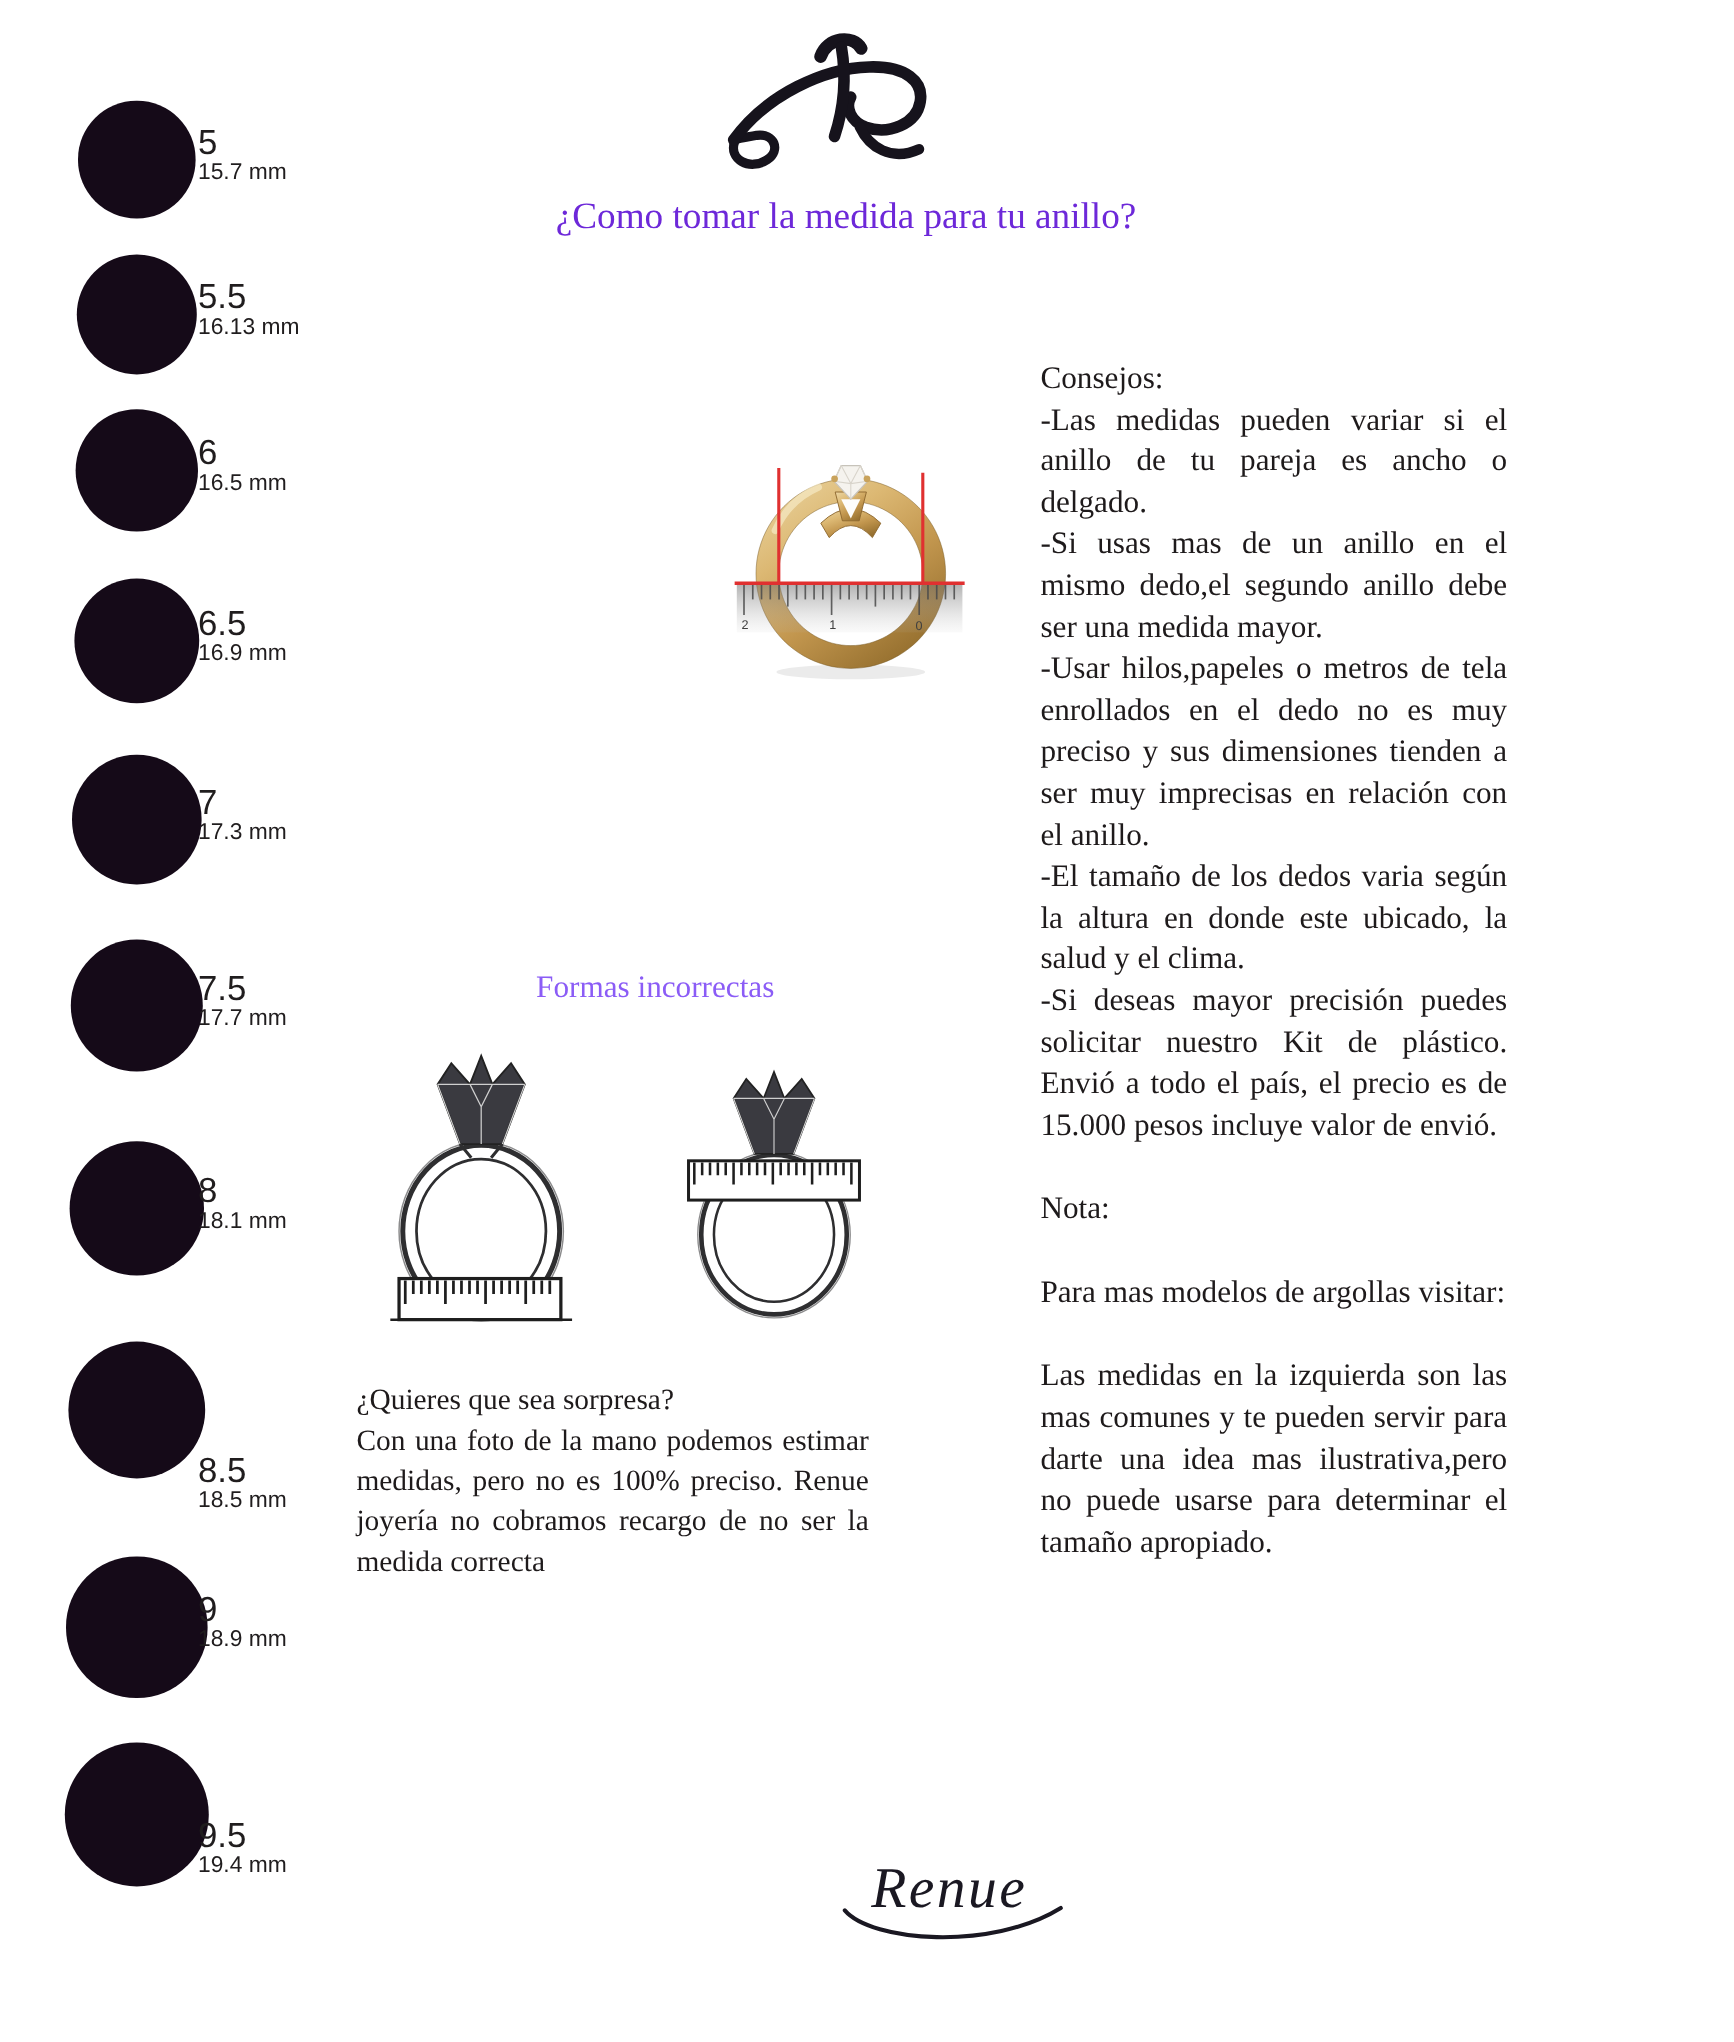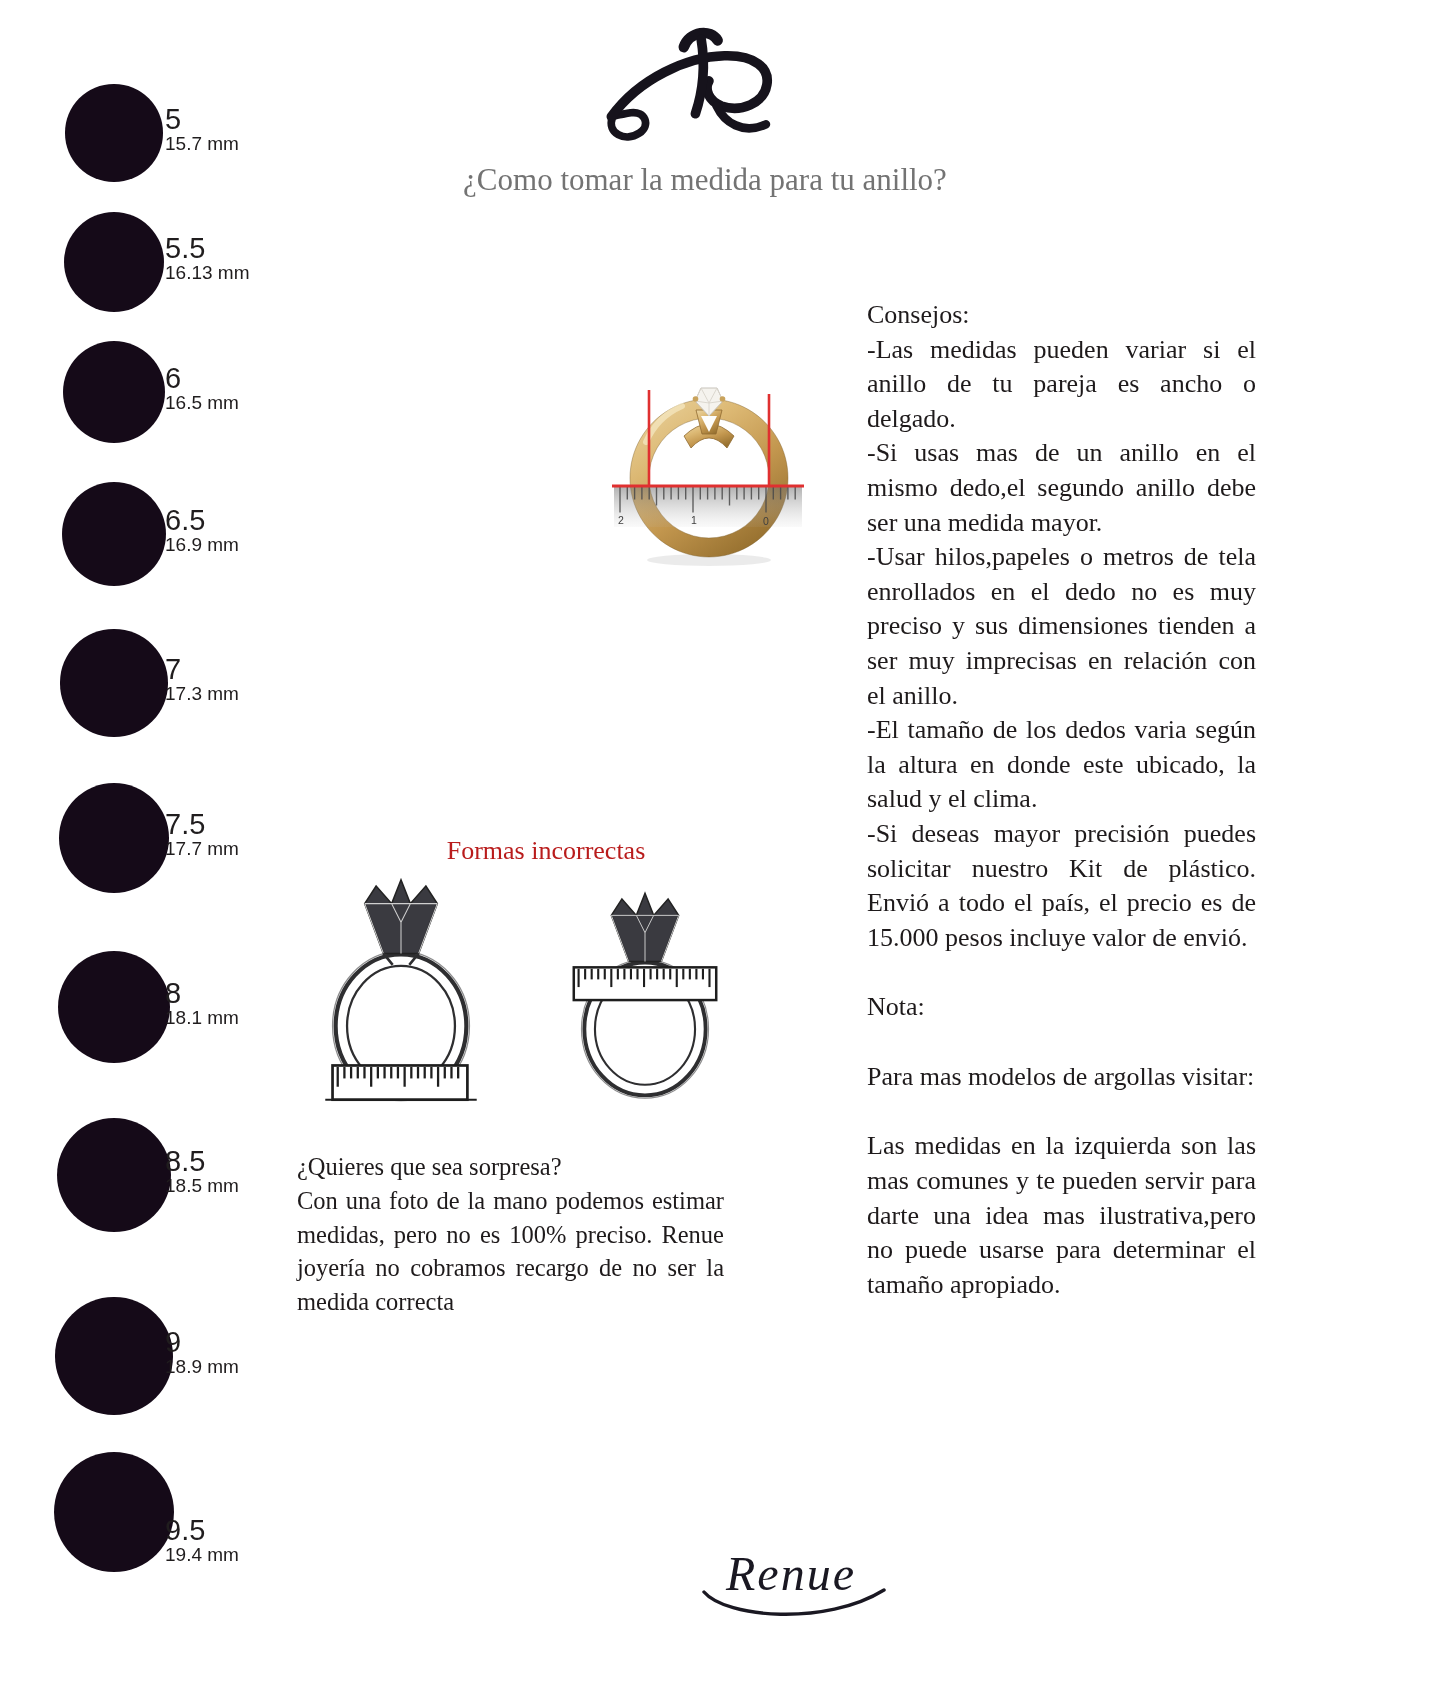--- a/index.html
+++ b/index.html
@@ -21,31 +21,31 @@
     position:absolute;
     font-family:"Liberation Sans", sans-serif;
     color:#201d1e;
   }
   .size-label .num{display:block;font-size:29px;line-height:31px;}
   .size-label .mm{display:block;font-size:19px;line-height:15px;margin-top:1px;}
   
   .title{
     left:240px;top:160px;width:930px;
     text-align:center;font-size:31px;line-height:40px;
-    color:#737373;
+    color:#6d28d9;
   }
   
   .tb p{margin:0;}
   .block1{left:296px;top:298px;width:266px;font-size:26px;line-height:34px;text-align:justify;}
   .block2{left:297px;top:1150px;width:427px;font-size:24.5px;line-height:33.8px;text-align:justify;}
   .rightcol{left:867px;top:298px;width:389px;font-size:26px;line-height:34.6px;text-align:justify;}
   .rightcol .gap{margin-top:35px;}
   .formas-heading{
     left:296px;top:808px;width:500px;text-align:center;
-    font-size:26px;color:#b91c1c;margin-top:28px;
+    font-size:26px;color:#8b5cf6;
   }
   
   .renue{
     left:676px;top:1548px;width:230px;height:110px;
     font-style:italic;font-size:48px;line-height:52px;
     text-align:center;color:#1a1822;
   }
   .renue svg{position:absolute;left:0;top:34px;}
   .renue .word{position:relative;letter-spacing:2px;}
 </style>
@@ -84,21 +84,21 @@
       <div class="size-label" style="left: 165px; top: 809px;">
         <span class="num">7.5</span>
         <span class="mm">17.7 mm</span>
       </div>
       <div class="size-circle" style="left: 57.89px; top: 950.89px; width: 112.22px; height: 112.22px; background: rgb(21, 10, 24);"></div>
       <div class="size-label" style="left: 165px; top: 978px;">
         <span class="num">8</span>
         <span class="mm">18.1 mm</span>
       </div>
       <div class="size-circle" style="left: 56.65px; top: 1117.65px; width: 114.7px; height: 114.7px; background: rgb(21, 10, 24);"></div>
-      <div class="size-label" style="left: 165px; top: 1146px;">
+      <div class="size-label" style="left: 165px; top: 1211px;">
         <span class="num">8.5</span>
         <span class="mm">18.5 mm</span>
       </div>
       <div class="size-circle" style="left: 55.41px; top: 1297.41px; width: 117.18px; height: 117.18px; background: rgb(21, 10, 24);"></div>
       <div class="size-label" style="left: 165px; top: 1327px;">
         <span class="num">9</span>
         <span class="mm">18.9 mm</span>
       </div>
       <div class="size-circle" style="left: 53.86px; top: 1451.86px; width: 120.28px; height: 120.28px; background: rgb(21, 10, 24);"></div>
       <div class="size-label" style="left: 165px; top: 1515px;">

